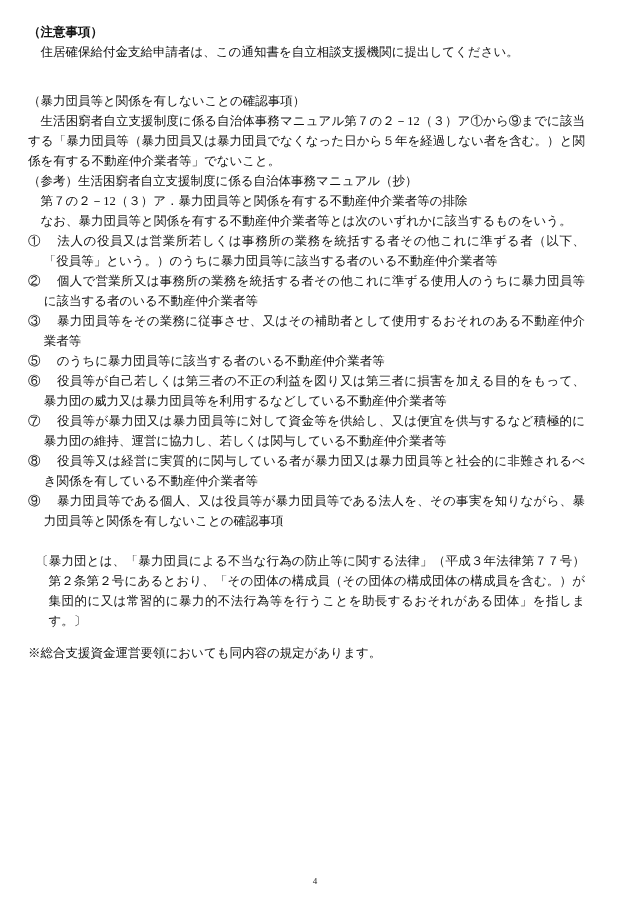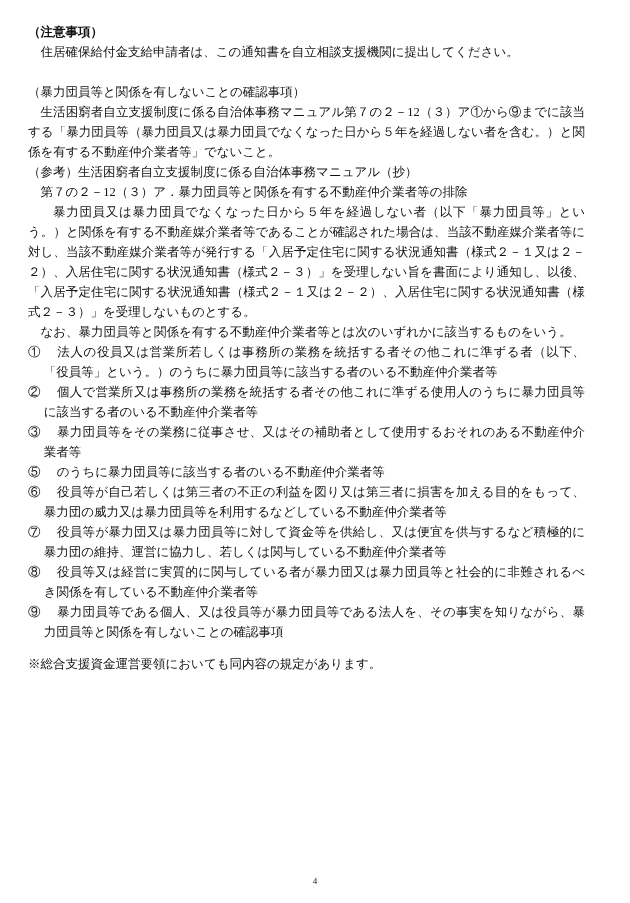--- a/index.html
+++ b/index.html
@@ -22,21 +22,21 @@
   .content {
     padding: 22px 45px 0 28px;
   }
   .heading-bold {
     font-weight: bold;
   }
   .notice-body {
     text-indent: 1em;
   }
   .section-confirmation {
-    margin-top: 20px;
+    margin-top: 29px;
     font-family: Liberation Serif, serif;
   }
   .confirmation-body {
     text-indent: 1em;
     text-align: justify;
   }
   .section-reference {
   }
   .reference-subheading {
     text-indent: 1em;
@@ -96,34 +96,34 @@
     </section>
 
     <section class="section-confirmation">
       <div>（暴力団員等と関係を有しないことの確認事項）</div>
       <div class="confirmation-body">生活困窮者自立支援制度に係る自治体事務マニュアル第７の２－12（３）ア①から⑨までに該当する「暴力団員等（暴力団員又は暴力団員でなくなった日から５年を経過しない者を含む。）と関係を有する不動産仲介業者等」でないこと。</div>
     </section>
 
     <section class="section-reference">
       <div>（参考）生活困窮者自立支援制度に係る自治体事務マニュアル（抄）</div>
       <div class="reference-subheading">第７の２－12（３）ア．暴力団員等と関係を有する不動産仲介業者等の排除</div>
-      <div class="reference-paragraph1">暴力団員又は暴力団員でなくなった日から５年を経過しない者（以下「暴力団員等」という。）と関係を有する不動産媒介業者等であることが確認された場合は、当該不動産媒介業者等に対し、当該不動産媒介業者等が発行する「入居予定住宅に関する状況通知書（様式２－１又は２－２）、入居住宅に関する状況通知書（様式２－３）」を受理しない旨を書面により通知し、以後、「入居予定住宅に関する状況通知書（様式２－１又は２－２）、入居住宅に関する状況通知書（様式２－３）」を受理しないものとする。</div>
       <div class="reference-paragraph2">なお、暴力団員等と関係を有する不動産仲介業者等とは次のいずれかに該当するものをいう。</div>
 
       <ul class="item-list">
         <li class="item"><span class="item-num">①</span><span>法人の役員又は営業所若しくは事務所の業務を統括する者その他これに準ずる者（以下、「役員等」という。）のうちに暴力団員等に該当する者のいる不動産仲介業者等</span></li>
         <li class="item"><span class="item-num">②</span><span>個人で営業所又は事務所の業務を統括する者その他これに準ずる使用人のうちに暴力団員等に該当する者のいる不動産仲介業者等</span></li>
         <li class="item"><span class="item-num">③</span><span>暴力団員等をその業務に従事させ、又はその補助者として使用するおそれのある不動産仲介業者等</span></li>
         <li class="item"><span class="item-num">⑤</span><span>のうちに暴力団員等に該当する者のいる不動産仲介業者等</span></li>
         <li class="item"><span class="item-num">⑥</span><span>役員等が自己若しくは第三者の不正の利益を図り又は第三者に損害を加える目的をもって、暴力団の威力又は暴力団員等を利用するなどしている不動産仲介業者等</span></li>
         <li class="item"><span class="item-num">⑦</span><span>役員等が暴力団又は暴力団員等に対して資金等を供給し、又は便宜を供与するなど積極的に暴力団の維持、運営に協力し、若しくは関与している不動産仲介業者等</span></li>
         <li class="item"><span class="item-num">⑧</span><span>役員等又は経営に実質的に関与している者が暴力団又は暴力団員等と社会的に非難されるべき関係を有している不動産仲介業者等</span></li>
         <li class="item"><span class="item-num">⑨</span><span>暴力団員等である個人、又は役員等が暴力団員等である法人を、その事実を知りながら、暴力団員等と関係を有しないことの確認事項</span></li>
       </ul>
     </section>
 
+    <div class="definition">〔暴力団とは、「暴力団員による不当な行為の防止等に関する法律」（平成３年法律第７７号）第２条第２号にあるとおり、「その団体の構成員（その団体の構成団体の構成員を含む。）が集団的に又は常習的に暴力的不法行為等を行うことを助長するおそれがある団体」を指します。〕</div>
 
     <div class="footnote">※総合支援資金運営要領においても同内容の規定があります。</div>
 
   </div>
 
   <div class="page-number">4</div>
 </div>
 
 </body></html>

